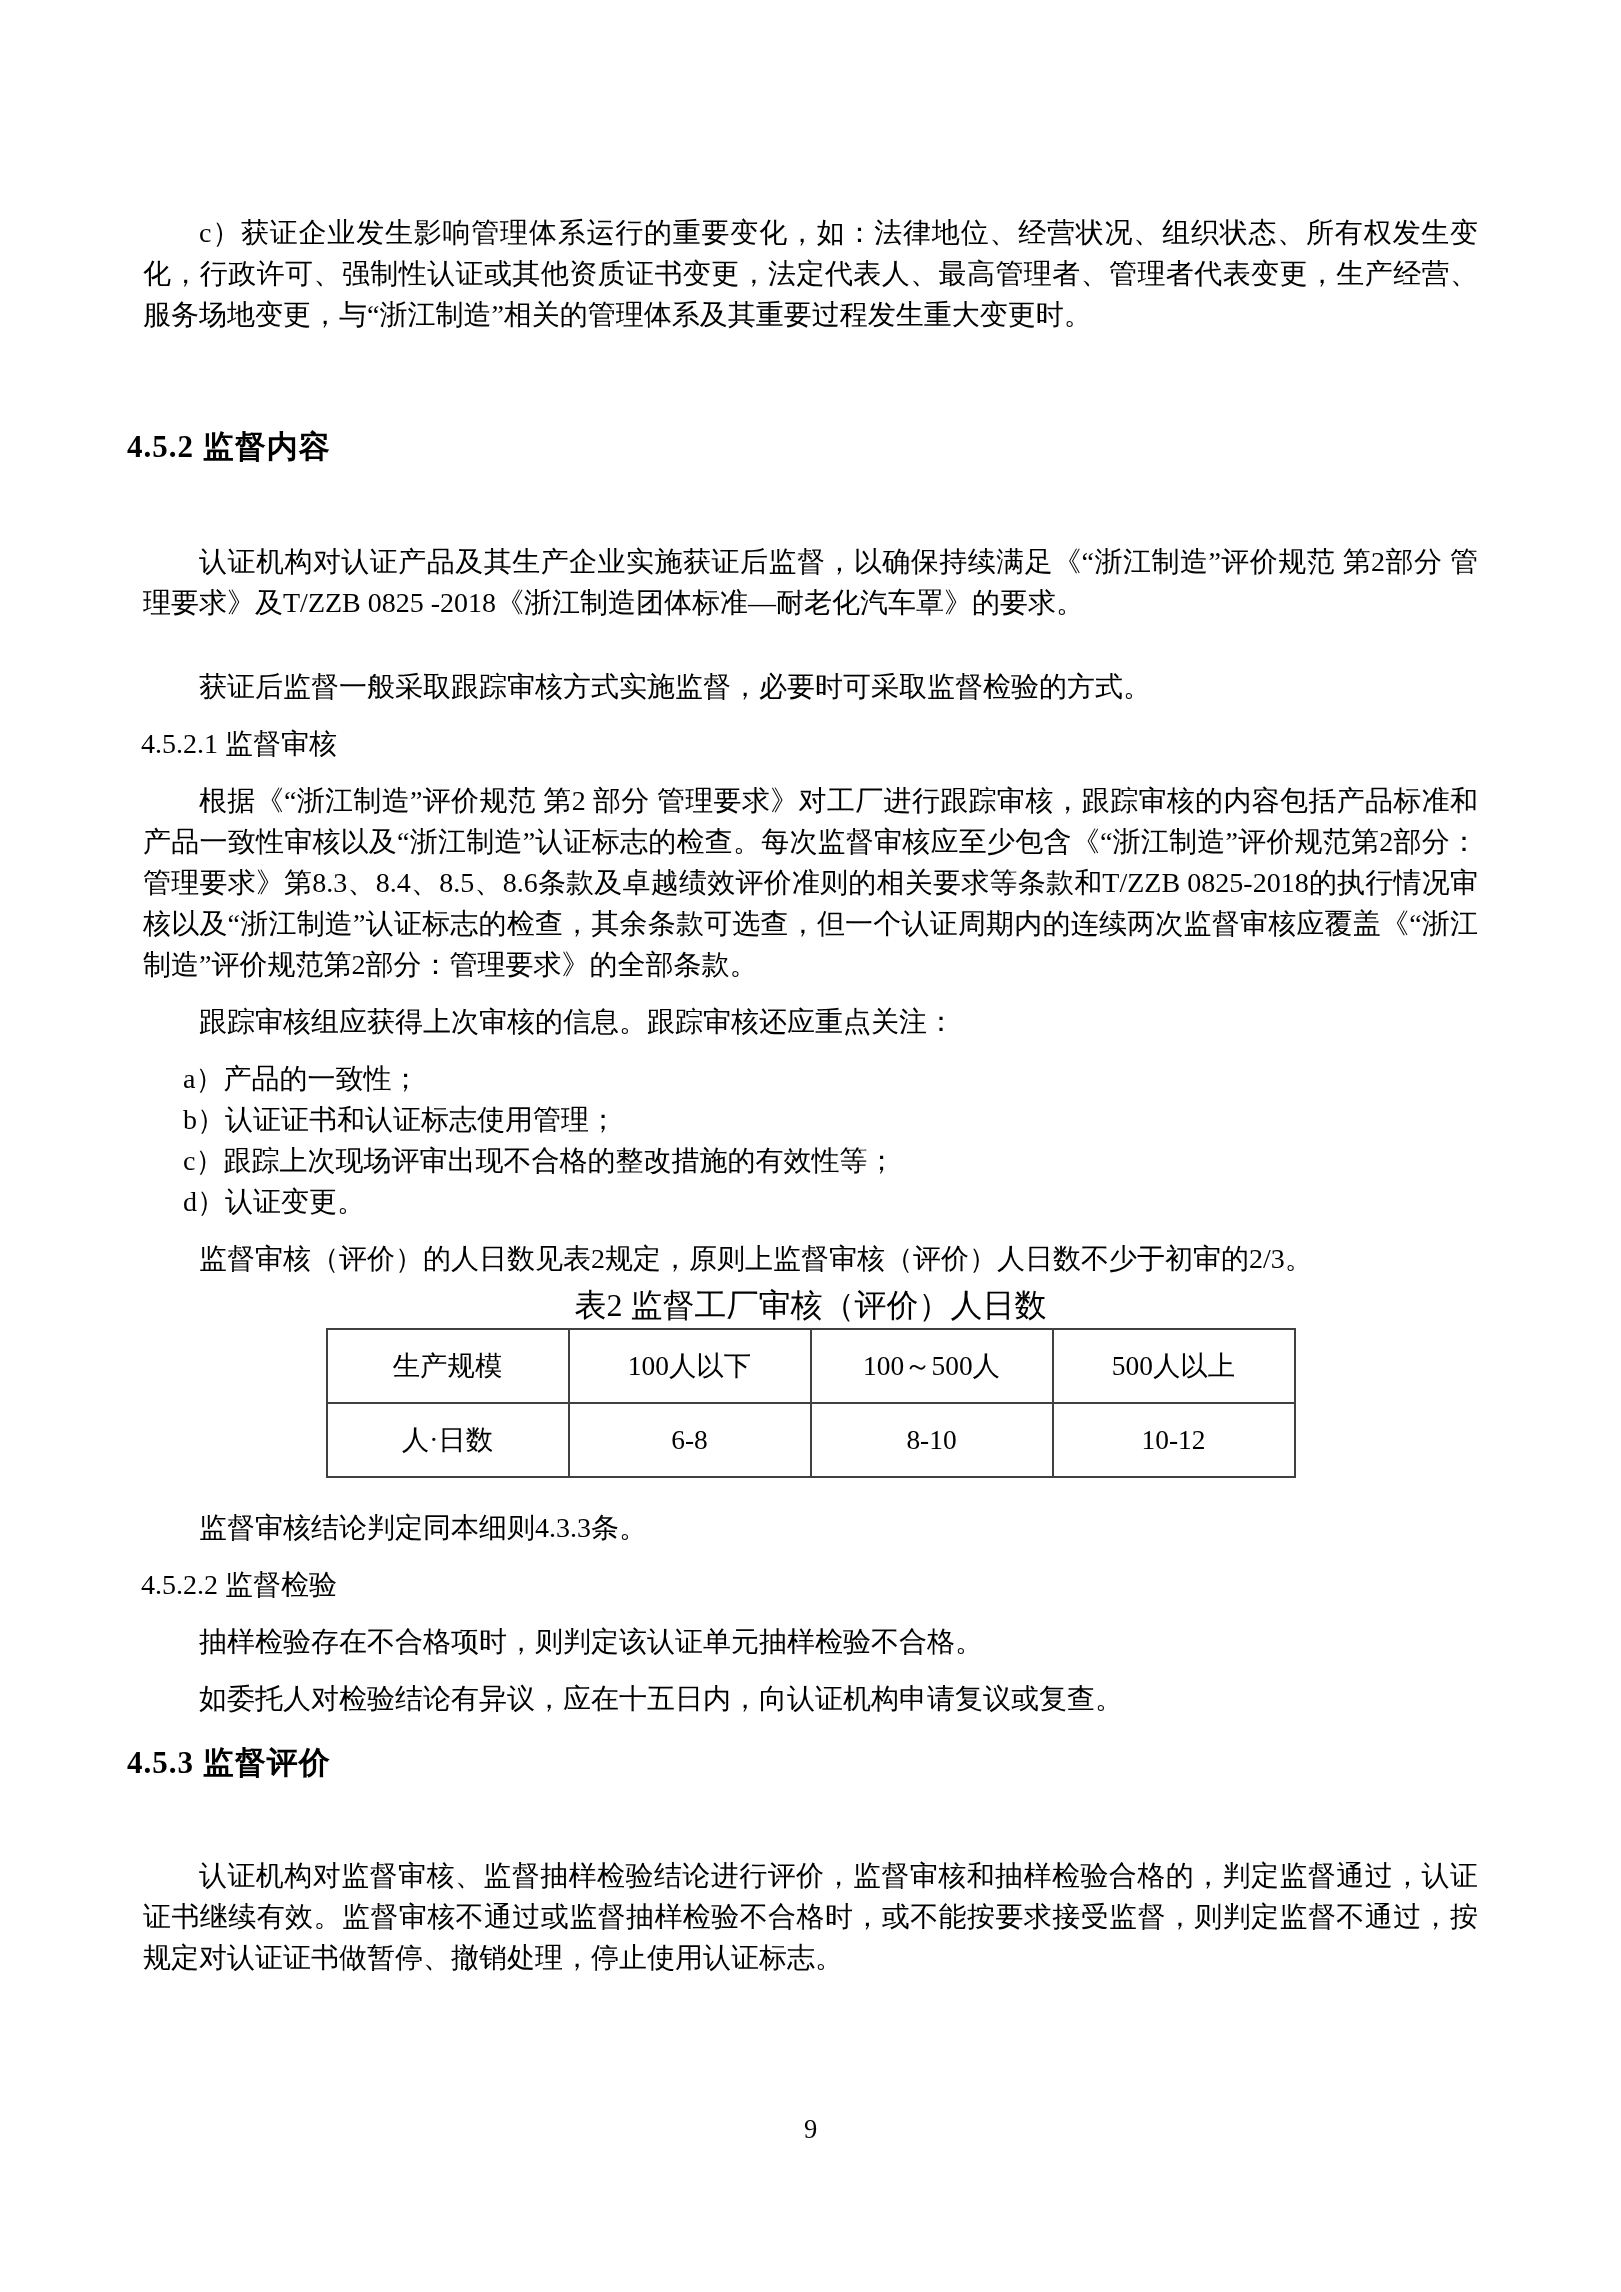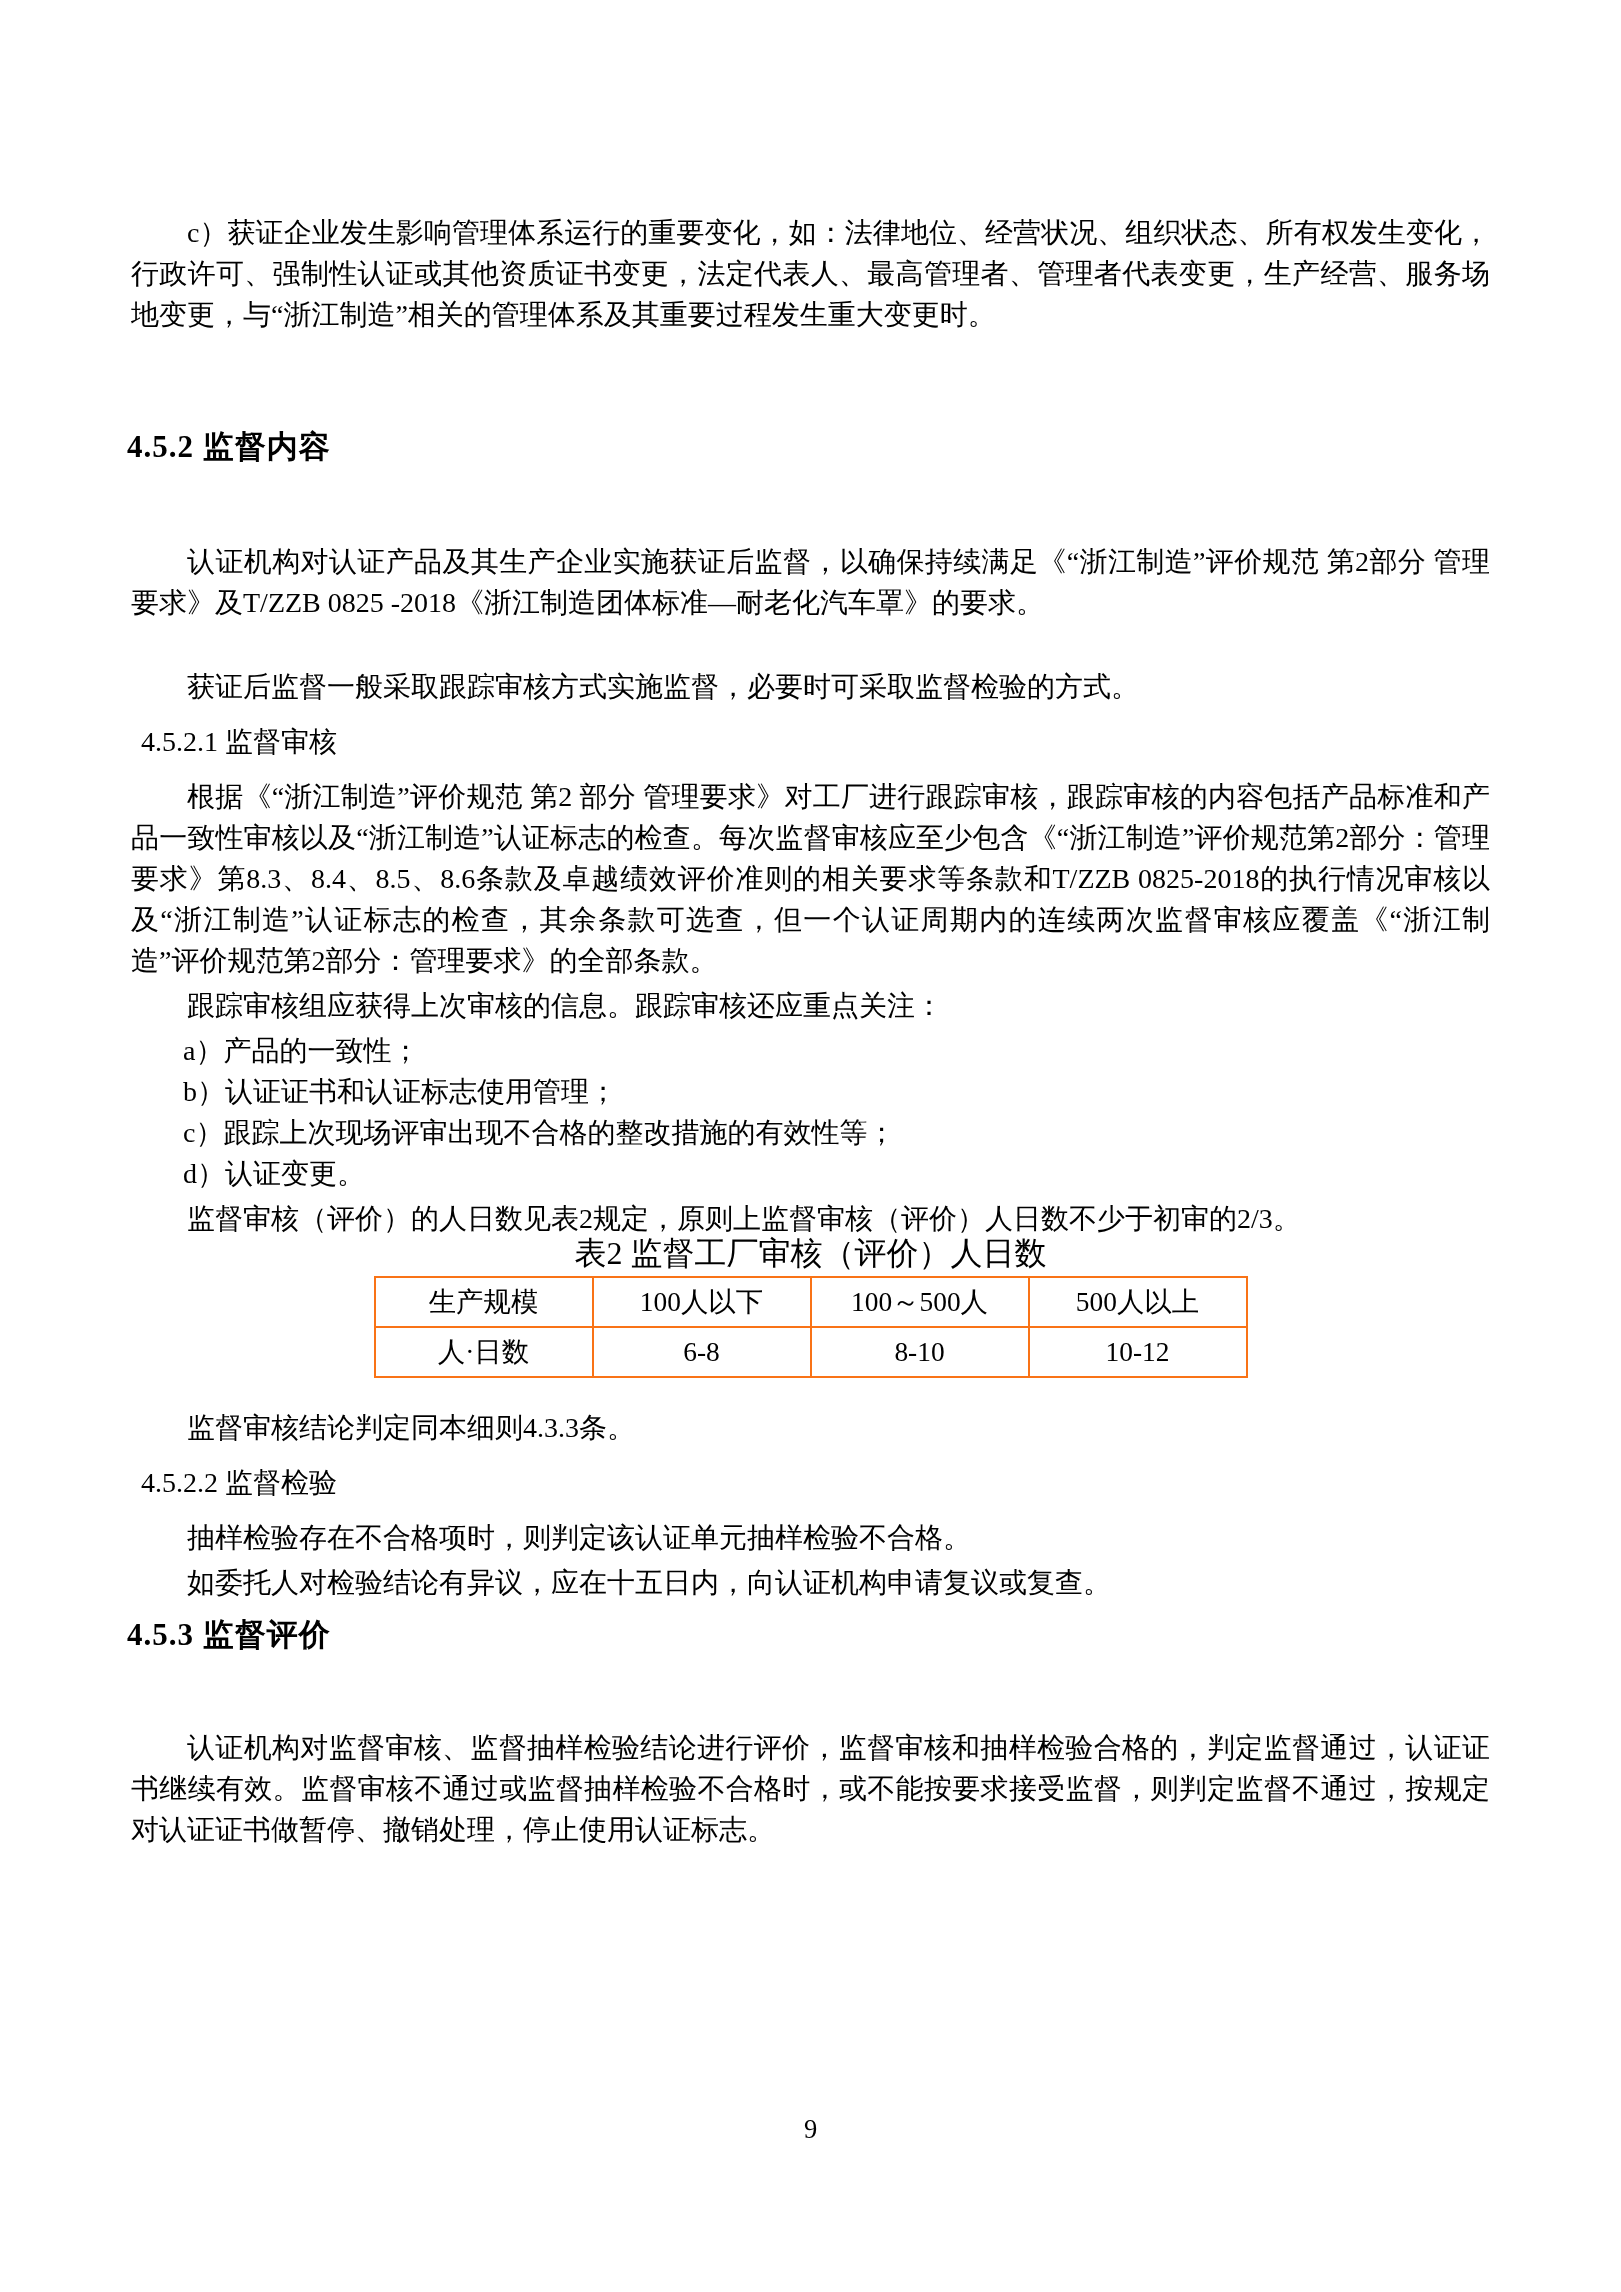--- a/index.html
+++ b/index.html
@@ -9,21 +9,21 @@
     height: 2293px;
     margin: 0 auto;
     background: #ffffff;
     color: #000000;
     font-family: "Liberation Serif", "DejaVu Serif", serif;
     font-size: 28px;
     line-height: 41px;
     overflow: hidden;
   }
   .content { padding: 0 127px; }
-  .para { margin: 4px; text-align: justify; }
+  .para { margin: 16px; text-align: justify; }
   .indent { text-indent: 2em; }
   .subhead { margin: 14px; font-weight: normal; }
   .h1 {
     margin: 0;
     font-size: 31px;
     line-height: 55px;
     font-weight: bold;
     letter-spacing: 1px;
   }
   #para-c   { margin-top: 212px; }
@@ -34,25 +34,25 @@
   .table-caption {
     margin: -9.8px 0 0 0;
     text-align: center;
     font-size: 32px;
   }
   table.days-table {
     border-collapse: collapse;
     margin: 2px auto 0 auto;
   }
   table.days-table td {
-    border: 2px solid #f97316;
+    border: 2px solid #404040;
     width: 208px;
     height: 40px;
     line-height: 40px;
-    padding: 4px;
+    padding: 16px;
     text-align: center;
     font-size: 27.4px;
   }
   #p-4521-4 { margin-top: 29px; }
   #h-453    { }
   #p-453    { margin-top: 65px; }
   .page-number {
     position: absolute;
     top: 2113px;
     left: 0;

